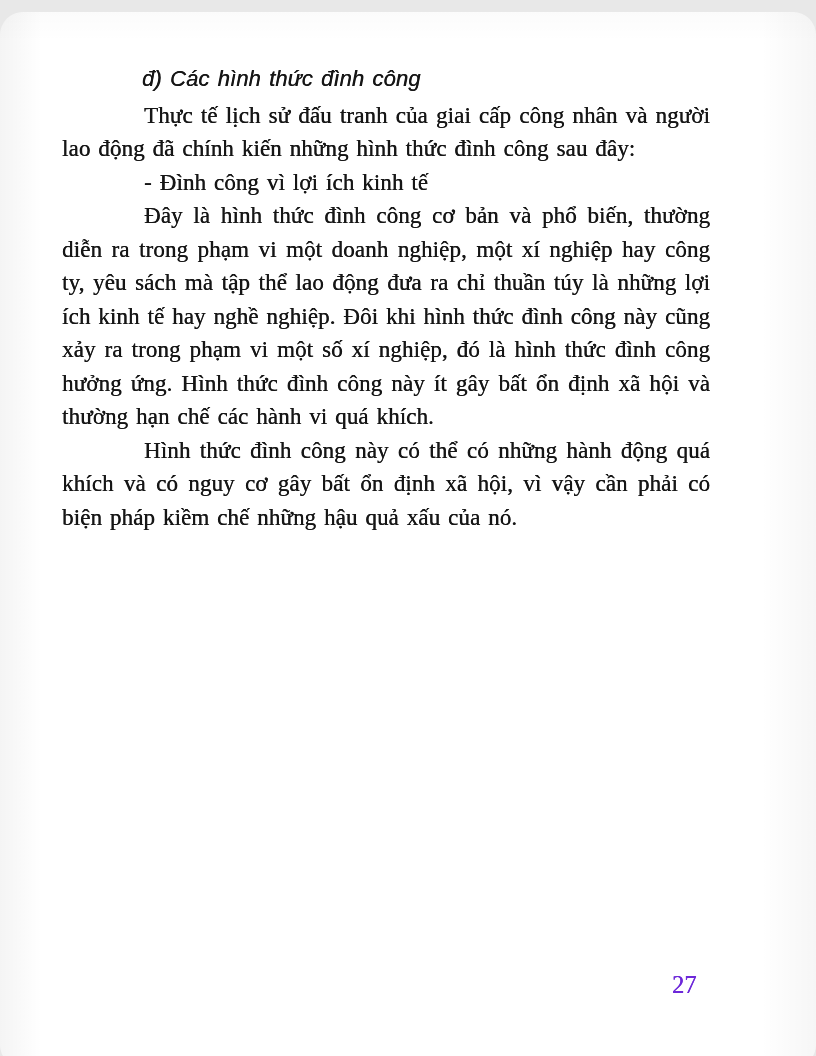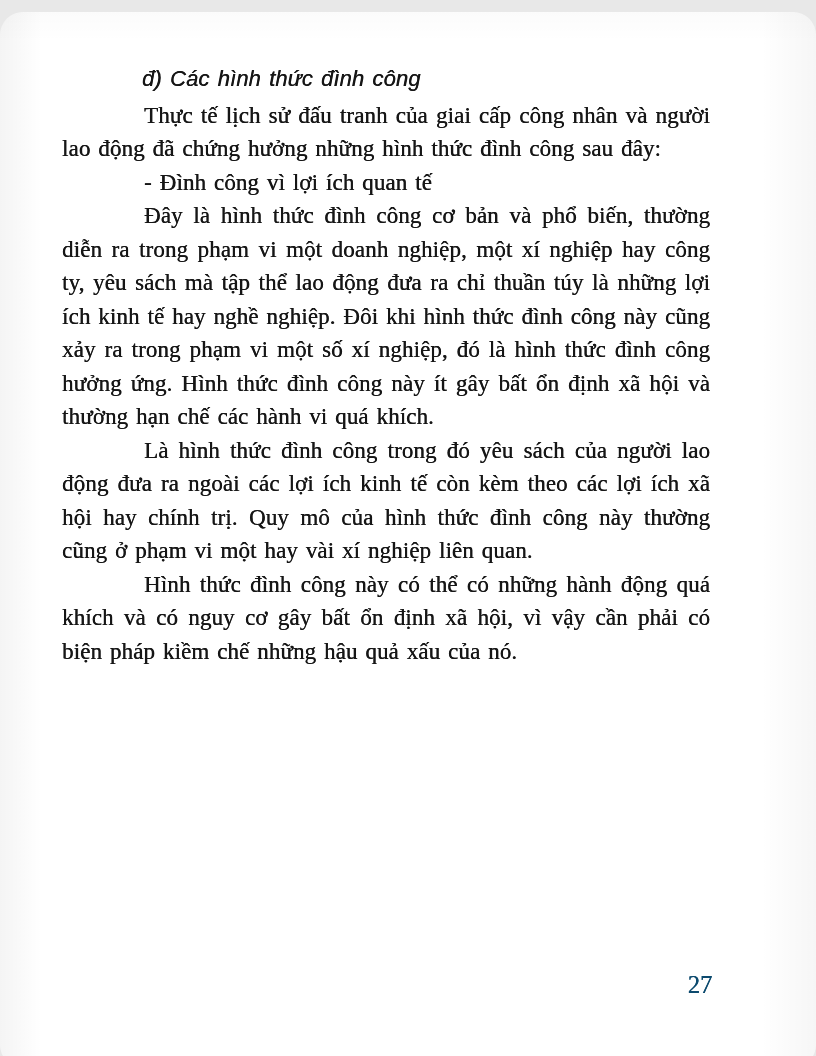--- a/index.html
+++ b/index.html
@@ -60,42 +60,41 @@
   }
   
   .runs-on {
     text-align-last: justify;
   }
   .page-number {
     position: absolute;
     top: 959px;
     left: 672px;
     width: 56px;
-    text-align: center;
+    text-align: left;
     font-size: 24.5px;
     font-family: "Liberation Serif", "DejaVu Serif", serif;
-    color: #0c4a6e;
+    color: #6d28d9;
     text-shadow: 0.35px 0 0 currentColor;
   }
 </style>
 </head>
 <body>
 
 <div class="page">
   <div class="content">
     <p class="heading">đ) Các hình thức đình công</p>
 
-    <p class="body-para">Thực tế lịch sử đấu tranh của giai cấp công nhân và người lao động đã chứng hưởng những hình thức đình công sau đây:</p>
+    <p class="body-para">Thực tế lịch sử đấu tranh của giai cấp công nhân và người lao động đã chính kiến những hình thức đình công sau đây:</p>
 
-    <p class="item-para">- Đình công vì lợi ích quan tế</p>
+    <p class="item-para">- Đình công vì lợi ích kinh tế</p>
 
     <p class="body-para">Đây là hình thức đình công cơ bản và phổ biến, thường diễn ra trong phạm vi một doanh nghiệp, một xí nghiệp hay công ty, yêu sách mà tập thể lao động đưa ra chỉ thuần túy là những lợi ích kinh tế hay nghề nghiệp. Đôi khi hình thức đình công này cũng xảy ra trong phạm vi một số xí nghiệp, đó là hình thức đình công hưởng ứng. Hình thức đình công này ít gây bất ổn định xã hội và thường hạn chế các hành vi quá khích.</p>
 
 
-    <p class="body-para">Là hình thức đình công trong đó yêu sách của người lao động đưa ra ngoài các lợi ích kinh tế còn kèm theo các lợi ích xã hội hay chính trị. Quy mô của hình thức đình công này thường cũng ở phạm vi một hay vài xí nghiệp liên quan.</p>
 
     <p class="body-para">Hình thức đình công này có thể có những hành động quá khích và có nguy cơ gây bất ổn định xã hội, vì vậy cần phải có biện pháp kiềm chế những hậu quả xấu của nó.</p>
 
 
   </div>
 
   <div class="page-number">27</div>
 </div>
 
 </body></html>

